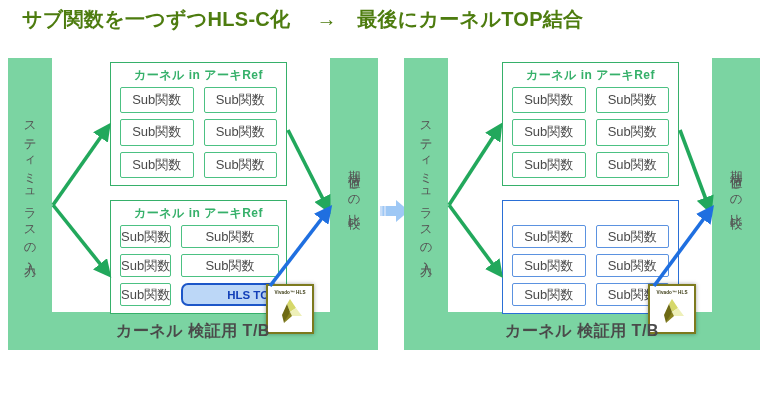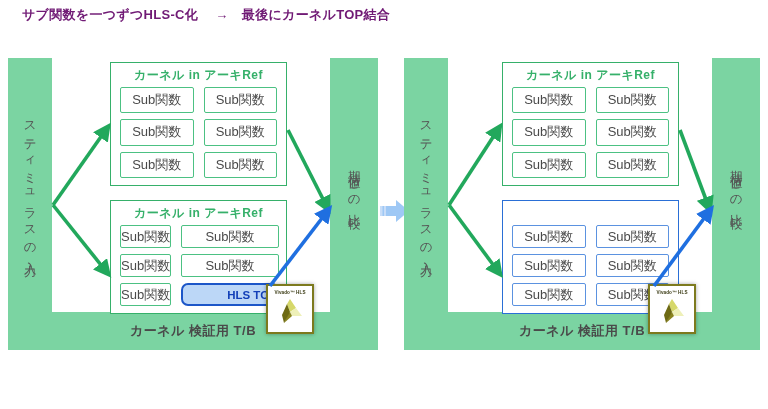--- a/index.html
+++ b/index.html
@@ -6,21 +6,21 @@
   body{
     width:768px;height:409px;background:#ffffff;
     font-family:"Liberation Sans","DejaVu Sans",sans-serif;
     overflow:hidden;position:relative;
   }
   .page{position:absolute;inset:0;}
 
   
   .title{
     position:absolute;left:22px;top:6px;
-    font-size:13px;font-weight:700;color:#701a75;
+    font-size:20px;font-weight:700;color:#4d7c0f;
     letter-spacing:.3px;white-space:nowrap;
   }
 
   
   .panel{
     position:absolute;top:58px;height:292px;
     background:#7bd4a2;
   }
   .panel.left{left:8px;width:370px;}
   .panel.right{left:404px;width:356px;}
@@ -41,21 +41,21 @@
     writing-mode:vertical-rl;
     font-size:12.5px;color:#555555;
     letter-spacing:3px;line-height:1;
     white-space:nowrap;
   }
 
   
   .tb-label{
     position:absolute;left:0;right:0;bottom:0;height:38px;
     display:flex;align-items:center;justify-content:center;
-    font-size:13px;font-weight:700;color:#4a4a4a;letter-spacing:.5px;
+    font-size:16px;font-weight:700;color:#4a4a4a;letter-spacing:.5px;
   }
 
   
   .kbox{
     position:absolute;background:#ffffff;
     border:1.6px solid #36b06a;
   }
   .kbox.blue{border-color:#2a6fd6;}
   .kbox-title{
     position:absolute;left:0;right:0;top:4px;

